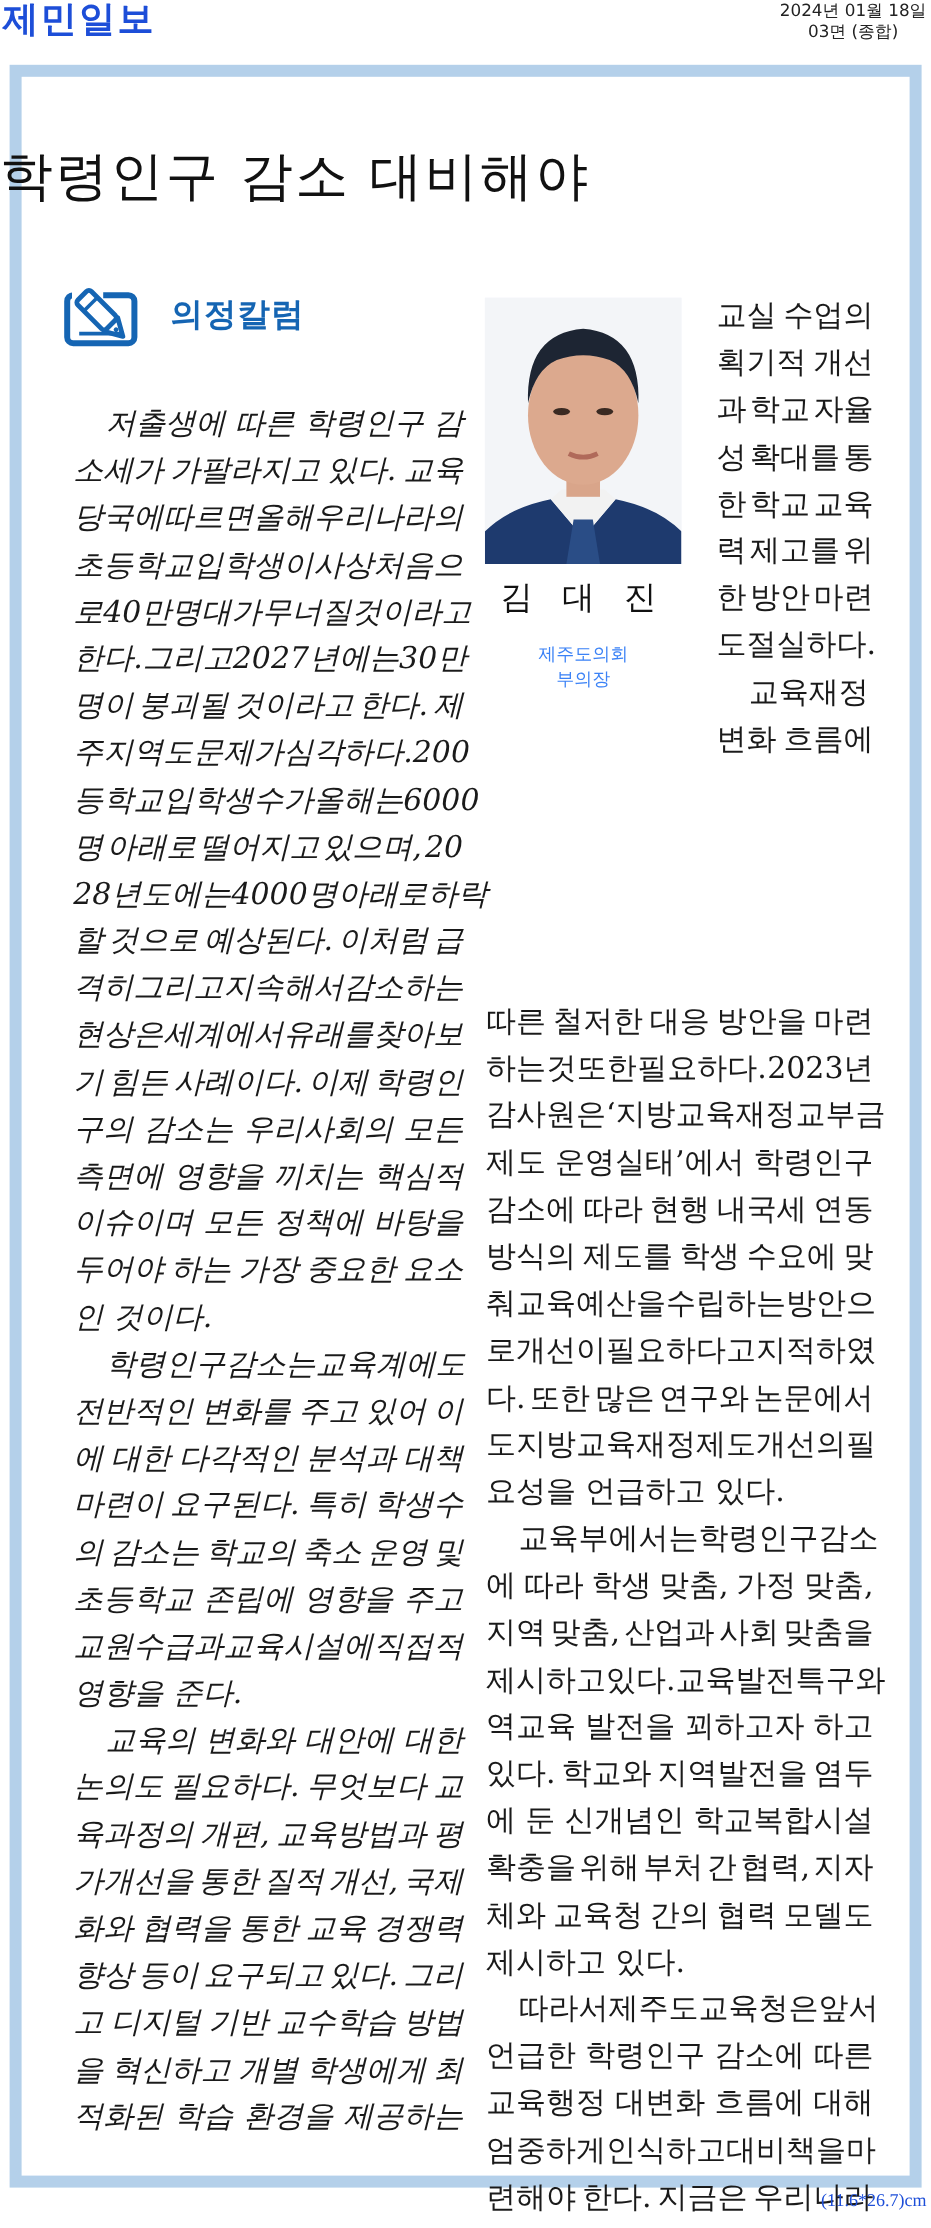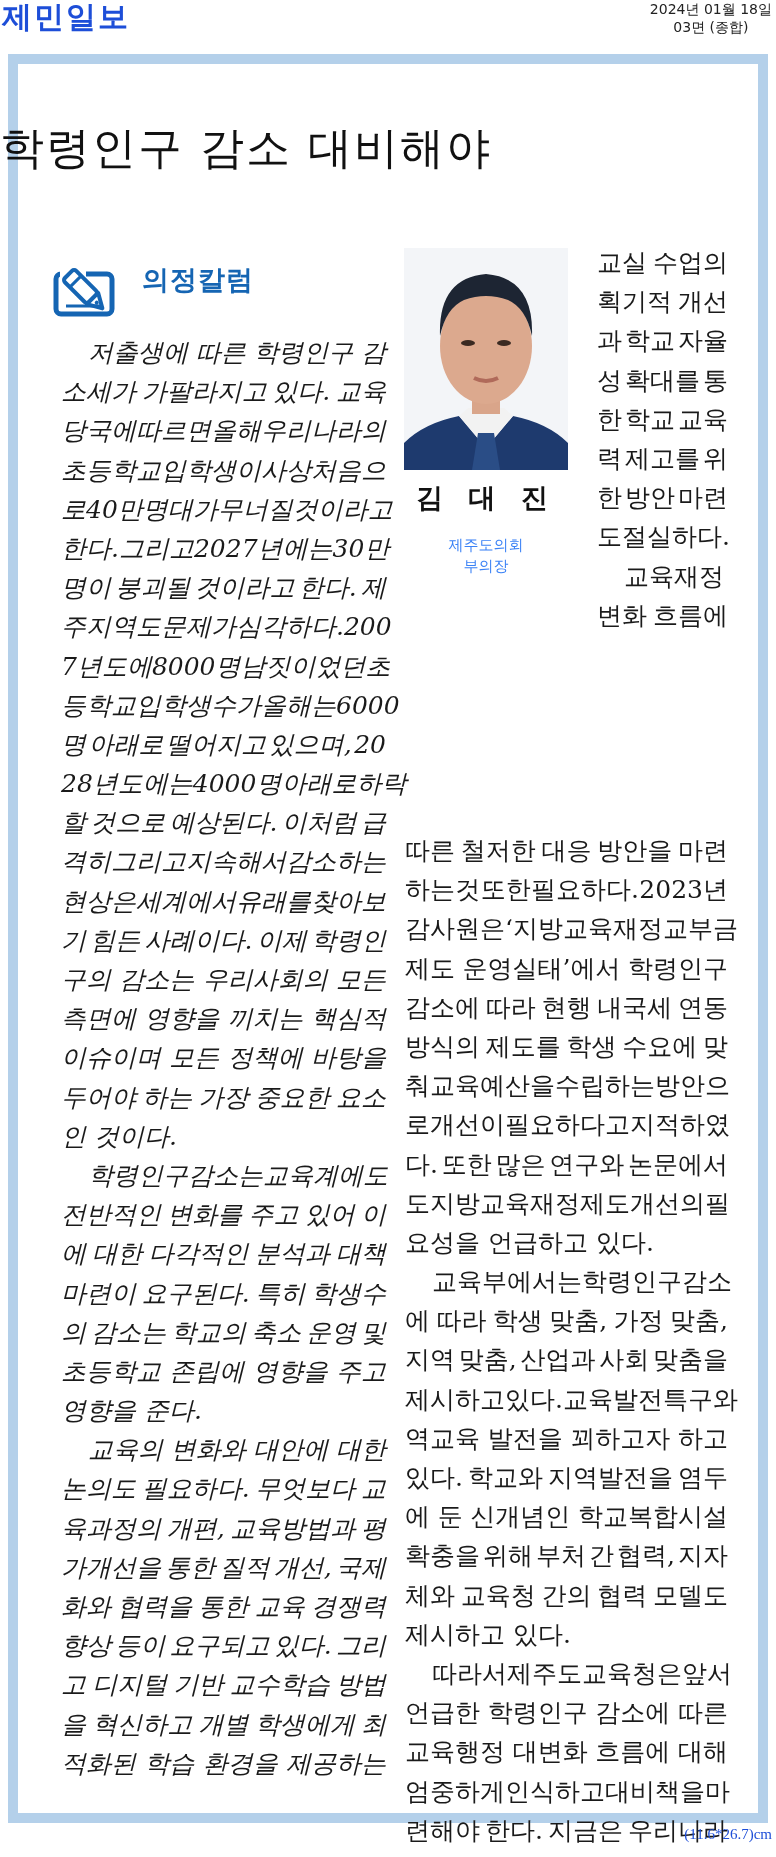--- a/index.html
+++ b/index.html
@@ -7,36 +7,36 @@
          font-family: "DejaVu Serif", "Liberation Serif", serif; color:#1a1a1a; }
   .masthead { position:absolute; left:2px; top:0px; font-family:"DejaVu Sans","Liberation Sans",sans-serif;
               font-weight:bold; font-size:30px; letter-spacing:2px; color:#1d4ed8; line-height:34px; }
   .dateline { position:absolute; right:4px; top:0px; text-align:center; font-family:"DejaVu Sans","Liberation Sans",sans-serif;
               font-size:14px; line-height:18px; color:#222; }
   .frame { position:absolute; left:8px; top:54px; width:760px; height:1769px; box-sizing:border-box;
            border:10px solid #b4d0ea; background:#fff; }
   .headline { position:absolute; left:0; right:0; top:120px; text-align:left;
               font-family:"DejaVu Sans","Liberation Sans",sans-serif; font-size:44px; letter-spacing:2px;
               color:#111; line-height:56px; }
-  .section-tag { position:absolute; left:52px; top:262px; display:flex; align-items:flex-start; }
+  .section-tag { position:absolute; left:52px; top:234px; display:flex; align-items:center; }
   .section-tag .icon { width:68px; height:56px; }
   .section-tag .label { font-family:"DejaVu Sans","Liberation Sans",sans-serif; font-weight:bold;
                         font-size:27px; color:#1565b3; margin-left:22px; letter-spacing:1px; }
   .col { position:absolute; font-size:25px; line-height:39.2px; }
   .line { white-space:nowrap; display:flex; justify-content:space-between; height:39.2px; }
   .line.last { justify-content:flex-start; }
   .line.indent { padding-left:27px; }
   .line span.w { display:inline-block; }
   .line.last span.w { margin-right:8px; }
   .left-col { left:61px; top:333px; width:325px;font-style:italic; }
   .narrow-col { left:597px; top:243px; width:131px; }
   .right-col { left:405px; top:831px; width:323px; }
   .photo { position:absolute; left:404px; top:248px; width:164px; height:222px; overflow:hidden; background:#f4f6f9; }
   .byline-name { position:absolute; left:404px; width:164px; top:480px; text-align:center;
-                 font-family:"DejaVu Serif","Liberation Serif",serif; font-size:27px; font-weight:bold;
+                 font-family:"DejaVu Serif","Liberation Serif",serif; font-size:27px; font-weight:normal;
                  letter-spacing:8px; color:#111; }
   .byline-role { position:absolute; left:404px; width:164px; top:535px; text-align:center;
                  font-family:"DejaVu Sans","Liberation Sans",sans-serif; font-size:15px; line-height:21px; color:#3b82f6; }
   .size-note { position:absolute; right:4px; top:1826px; font-family:Liberation Serif, serif;
                font-size:15px; color:#1d4ed8; }
 </style>
 </head>
 <body>
 
 <div class="masthead">제민일보</div>
@@ -130,26 +130,20 @@
       <span class="w">한다.</span>
       <span class="w">제</span>
     </div>
     <div class="line">
       <span class="w">주지역도</span>
       <span class="w">문제가</span>
       <span class="w">심각하다.</span>
       <span class="w">200</span>
     </div>
     <div class="line">
-      <span class="w">7년도에</span>
-      <span class="w">8000명</span>
-      <span class="w">남짓이었던</span>
-      <span class="w">초</span>
-    </div>
-    <div class="line">
       <span class="w">등학교</span>
       <span class="w">입학생수가</span>
       <span class="w">올해는</span>
       <span class="w">6000</span>
     </div>
     <div class="line">
       <span class="w">명</span>
       <span class="w">아래로</span>
       <span class="w">떨어지고</span>
       <span class="w">있으며,</span>
@@ -248,20 +242,25 @@
       <span class="w">축소</span>
       <span class="w">운영</span>
       <span class="w">및</span>
     </div>
     <div class="line">
       <span class="w">초등학교</span>
       <span class="w">존립에</span>
       <span class="w">영향을</span>
       <span class="w">주고</span>
     </div>
+    <div class="line">
+      <span class="w">교원수급과</span>
+      <span class="w">교육시설에</span>
+      <span class="w">직접적</span>
+    </div>
     <div class="line last">
       <span class="w">영향을</span>
       <span class="w">준다.</span>
     </div>
     <div class="line indent">
       <span class="w">교육의</span>
       <span class="w">변화와</span>
       <span class="w">대안에</span>
       <span class="w">대한</span>
     </div>

